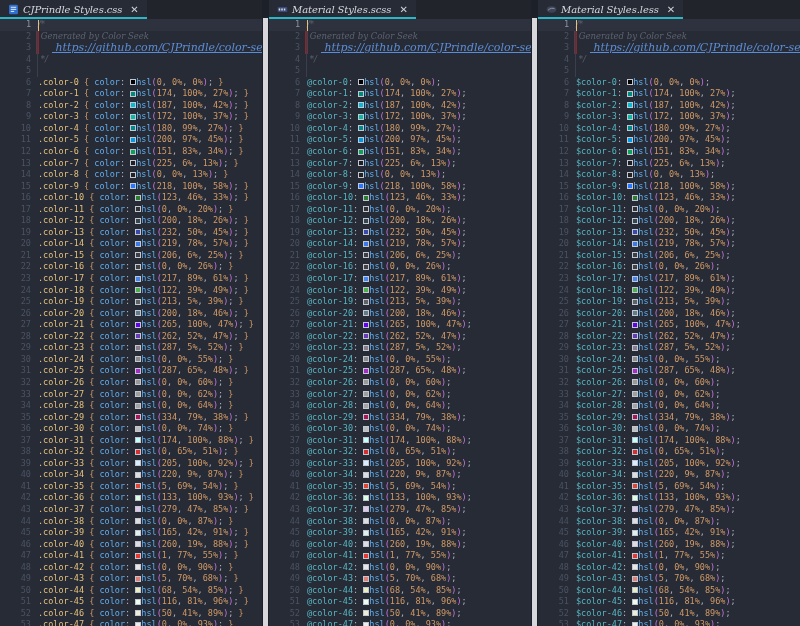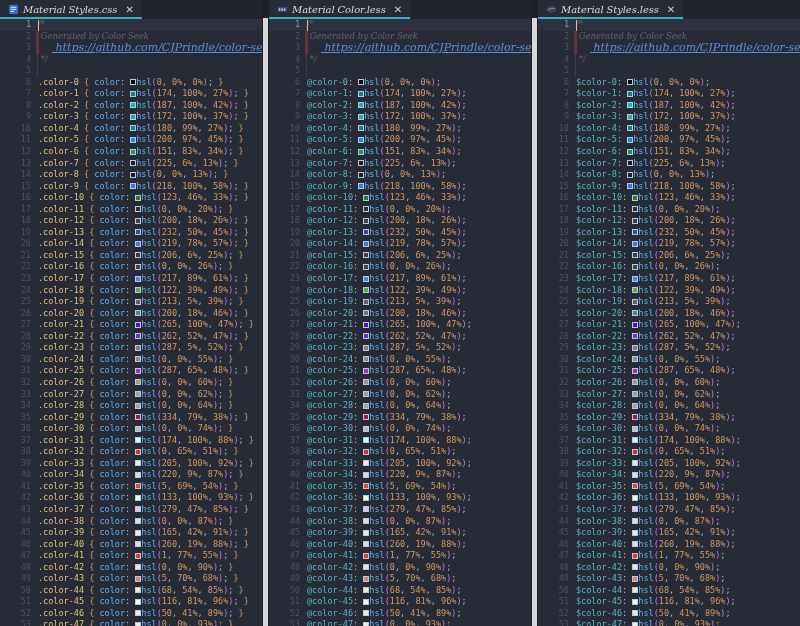--- a/index.html
+++ b/index.html
@@ -157,21 +157,21 @@
 <div class="workspace">
   <div class="pane p0">
     <div class="tabbar">
       <div class="tab">
         <svg class="tab-icon" viewBox="0 0 16 16">
           <rect x="1.5" y="1" width="13" height="14" rx="2" fill="#2f6fd0"></rect>
           <rect x="4" y="4" width="8" height="1.6" fill="#cfe2ff"></rect>
           <rect x="4" y="7" width="8" height="1.6" fill="#cfe2ff"></rect>
           <rect x="4" y="10" width="5" height="1.6" fill="#cfe2ff"></rect>
         </svg>
-        <span class="tab-title">Material Styles.css</span>
+        <span class="tab-title">CJPrindle Styles.css</span>
         <span class="tab-close">✕</span>
       </div>
       <div class="tabbar-rest"></div>
     </div>
     <div class="editor">
         <div class="cmark" style="top: 11.55px; height: 23.1px;"></div>
         <div class="cguide" style="top: 0px; height: 57.75px;"></div>
         <div class="row cursorline"><div class="gutter">1</div><div class="code"><span class="c-comment">/*</span></div></div>
         <div class="cursor" style="top: 1px;"></div>
         <div class="row"><div class="gutter">2</div><div class="code"><span class="c-comment"> Generated by Color Seek</span></div></div>
@@ -235,21 +235,21 @@
 
   <div class="pane p1">
     <div class="tabbar">
       <div class="tab">
         <svg class="tab-icon" viewBox="0 0 16 16">
           <rect x="1" y="4.5" width="14" height="7" rx="1" fill="#3a4a7a"></rect>
           <rect x="2.5" y="6.5" width="2.2" height="3" fill="#d7dae0"></rect>
           <rect x="6.2" y="6.5" width="2.2" height="3" fill="#d7dae0"></rect>
           <rect x="9.9" y="6.5" width="2.2" height="3" fill="#d7dae0"></rect>
         </svg>
-        <span class="tab-title">Material Color.less</span>
+        <span class="tab-title">Material Styles.scss</span>
         <span class="tab-close">✕</span>
       </div>
       <div class="tabbar-rest"></div>
     </div>
     <div class="editor">
         <div class="cmark" style="top: 11.55px; height: 23.1px;"></div>
         <div class="cguide" style="top: 0px; height: 57.75px;"></div>
         <div class="row cursorline"><div class="gutter">1</div><div class="code"><span class="c-comment">/*</span></div></div>
         <div class="cursor" style="top: 1px;"></div>
         <div class="row"><div class="gutter">2</div><div class="code"><span class="c-comment"> Generated by Color Seek</span></div></div>

